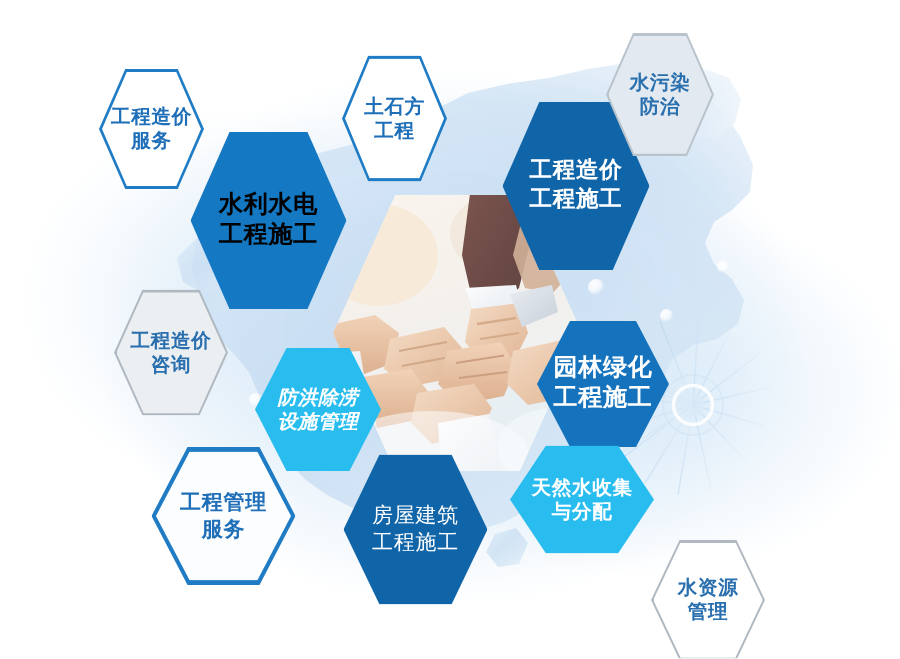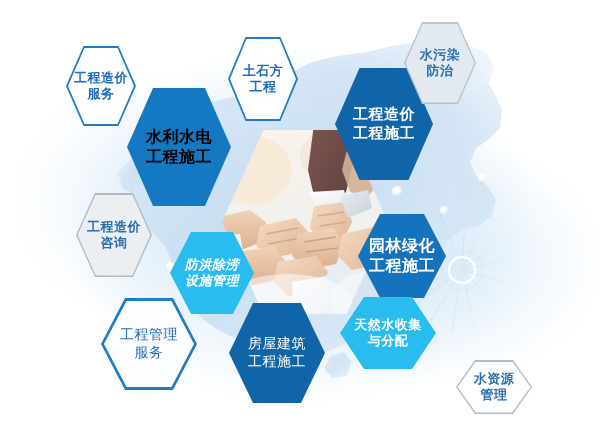--- a/index.html
+++ b/index.html
@@ -321,37 +321,37 @@
 
   <div class="hex" style="left:358px;top:214px;width:88px;height:84px;background:#1572bc;color:#ffffff;font-size:16px;font-weight:bold;">
     <span class="ln">园林绿化</span>
     <span class="ln">工程施工</span>
   </div>
 
   <div class="hexo" style="left:101px;top:298px;width:96px;height:92px;">
     <div class="ring" style="background:#1f7cc4;">
       <div style="position:absolute;inset:3px;background:#fcfdfe;-webkit-clip-path:polygon(25% 0%,75% 0%,100% 50%,75% 100%,25% 100%,0% 50%);clip-path:polygon(25% 0%,75% 0%,100% 50%,75% 100%,25% 100%,0% 50%);"></div>
     </div>
-    <div class="txt" style="color:#1f6fb8;font-size:14px;font-weight:normal;">
+    <div class="txt" style="color:#1f6fb8;font-size:14px;font-weight:bold;">
       <span class="ln">工程管理</span>
       <span class="ln">服务</span>
     </div>
   </div>
 
   <div class="hex" style="left:229px;top:303px;width:96px;height:100px;background:#1064a8;color:#ffffff;font-size:14px;font-weight:normal;">
     <span class="ln">房屋建筑</span>
     <span class="ln">工程施工</span>
   </div>
 
   <div class="hex" style="left:340px;top:297px;width:96px;height:72px;background:#29bdef;color:#ffffff;font-size:13px;font-weight:bold;">
     <span class="ln">天然水收集</span>
     <span class="ln">与分配</span>
   </div>
 
-  <div class="hexo" style="left:456px;top:360px;width:76px;height:54px;">
+  <div class="hexo" style="left:434px;top:360px;width:76px;height:80px;">
     <div class="ring" style="background:#b0b9c2;">
       <div style="position:absolute;inset:1.5px;background:#ffffff;-webkit-clip-path:polygon(25% 0%,75% 0%,100% 50%,75% 100%,25% 100%,0% 50%);clip-path:polygon(25% 0%,75% 0%,100% 50%,75% 100%,25% 100%,0% 50%);"></div>
     </div>
     <div class="txt" style="color:#2a6fae;font-size:13px;font-weight:bold;">
       <span class="ln">水资源</span>
       <span class="ln">管理</span>
     </div>
   </div>
 
 </div>

